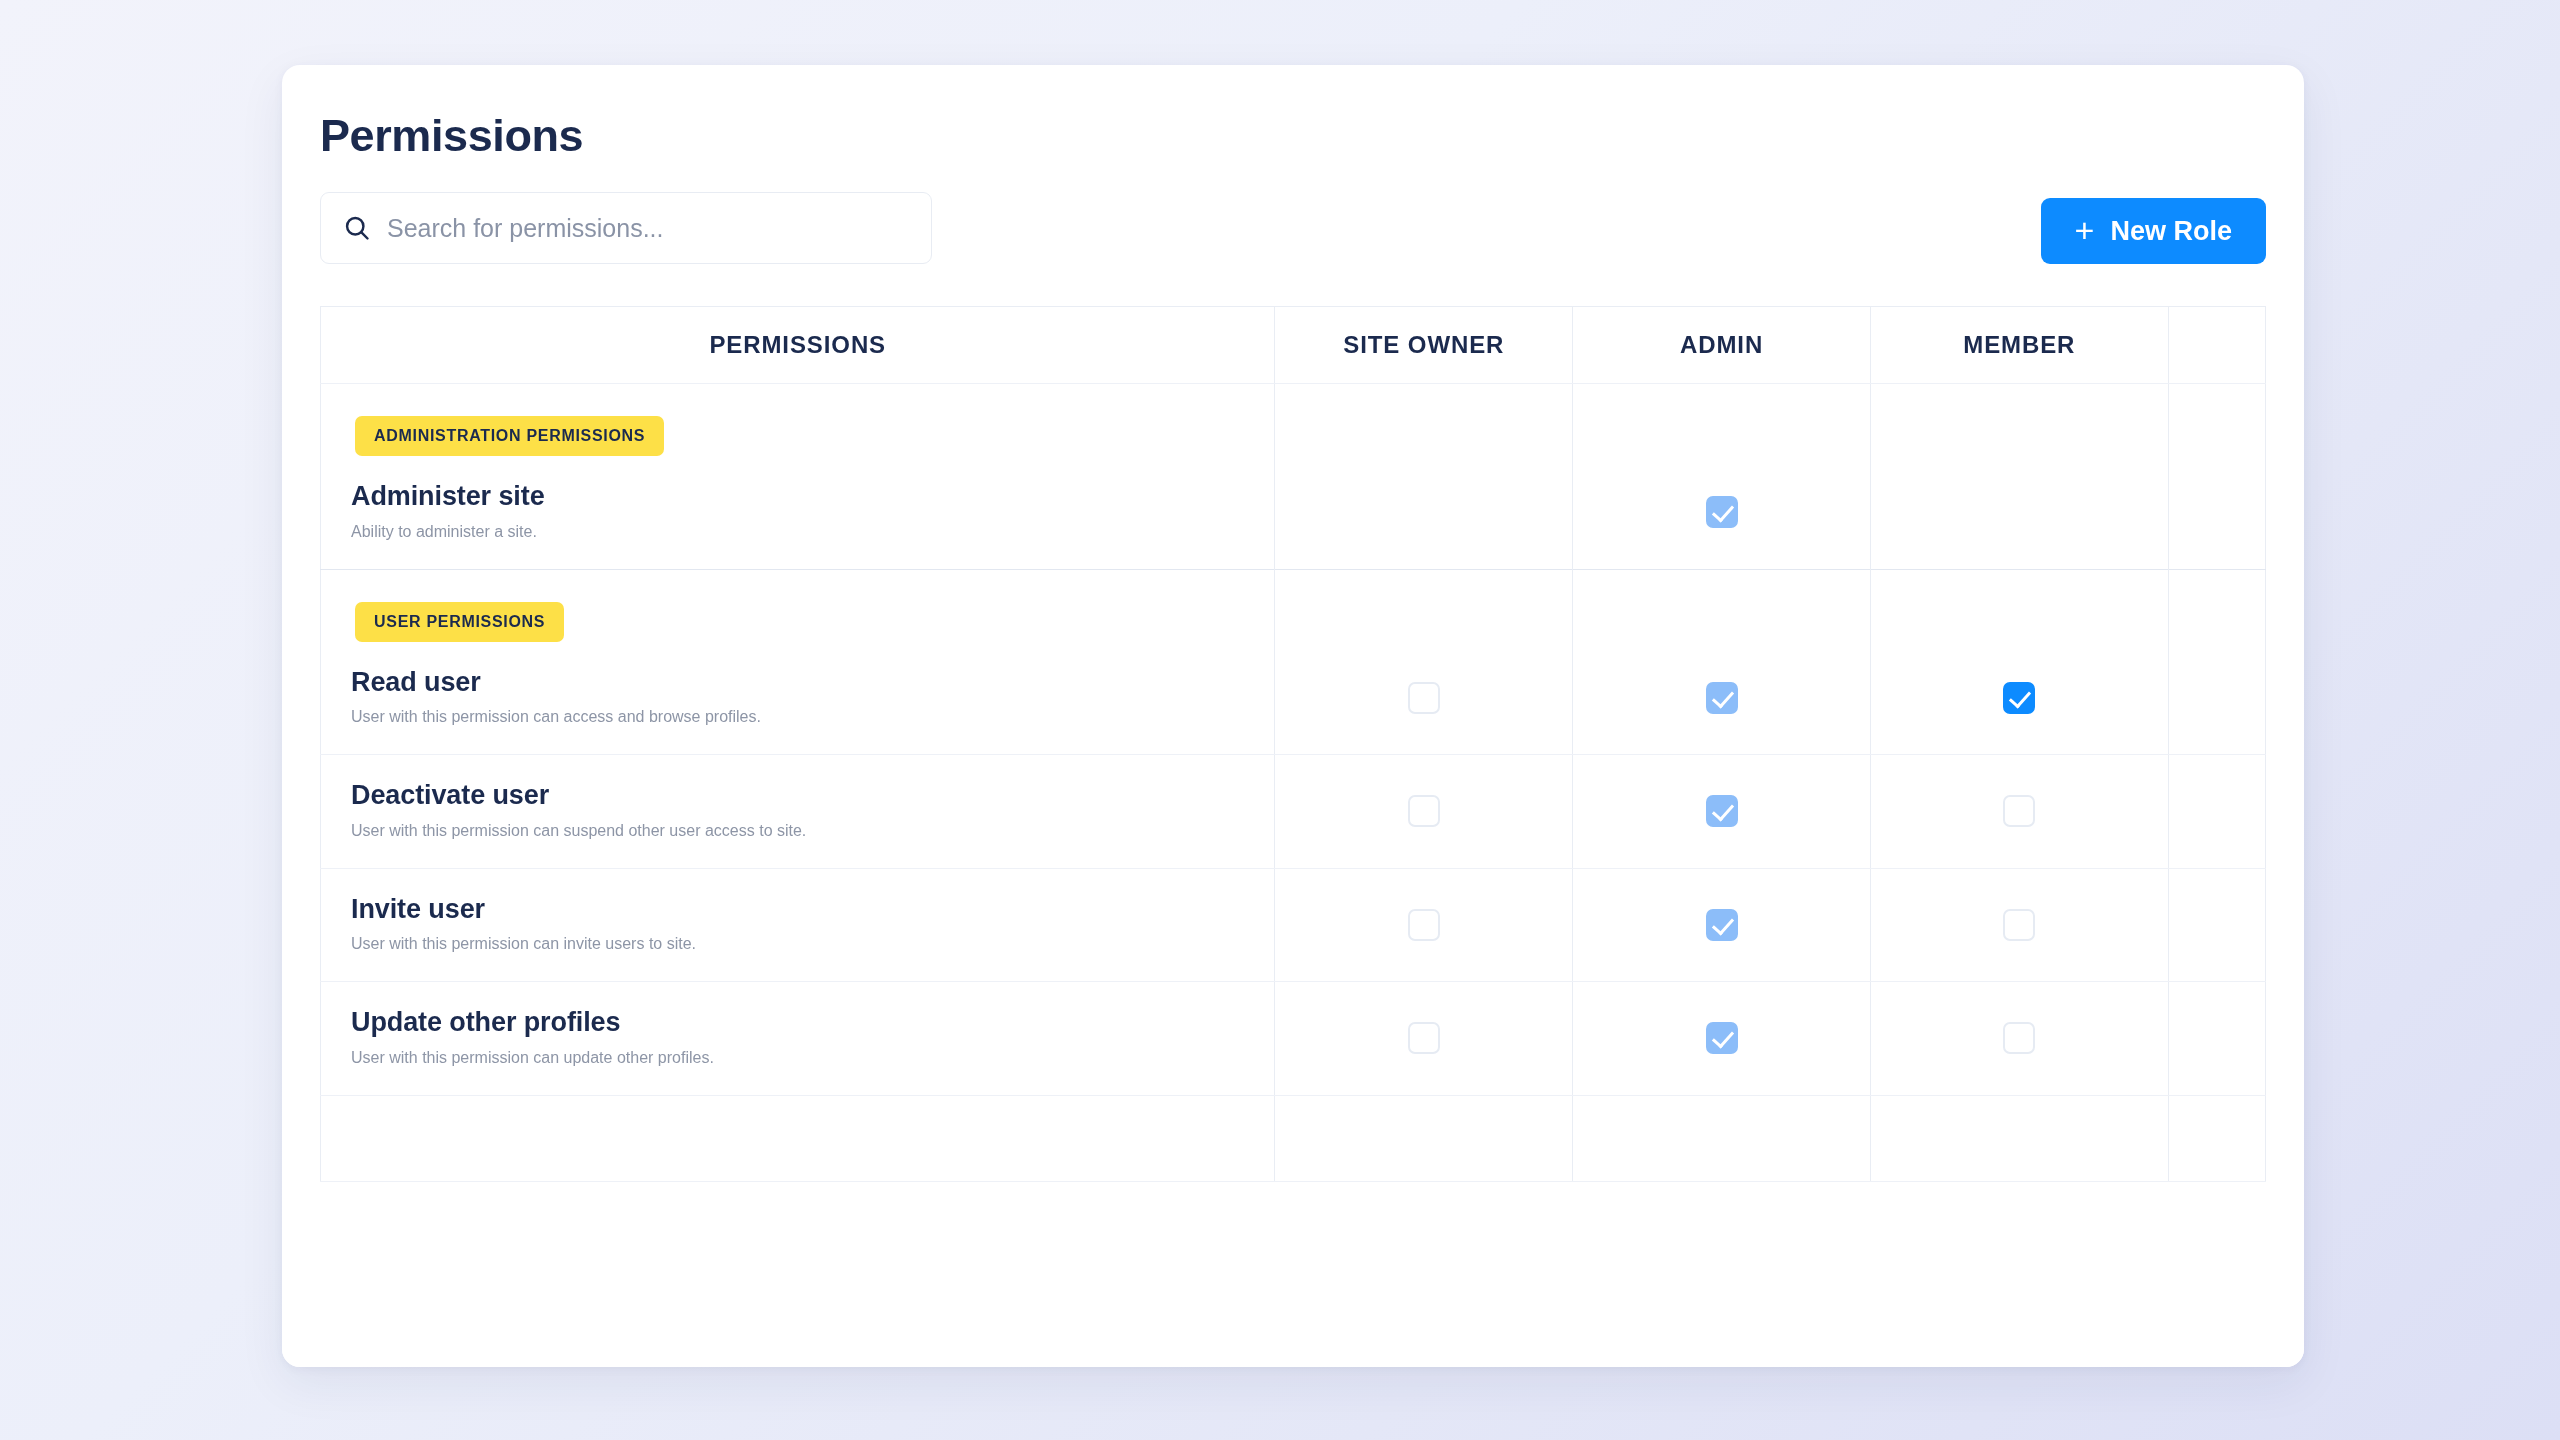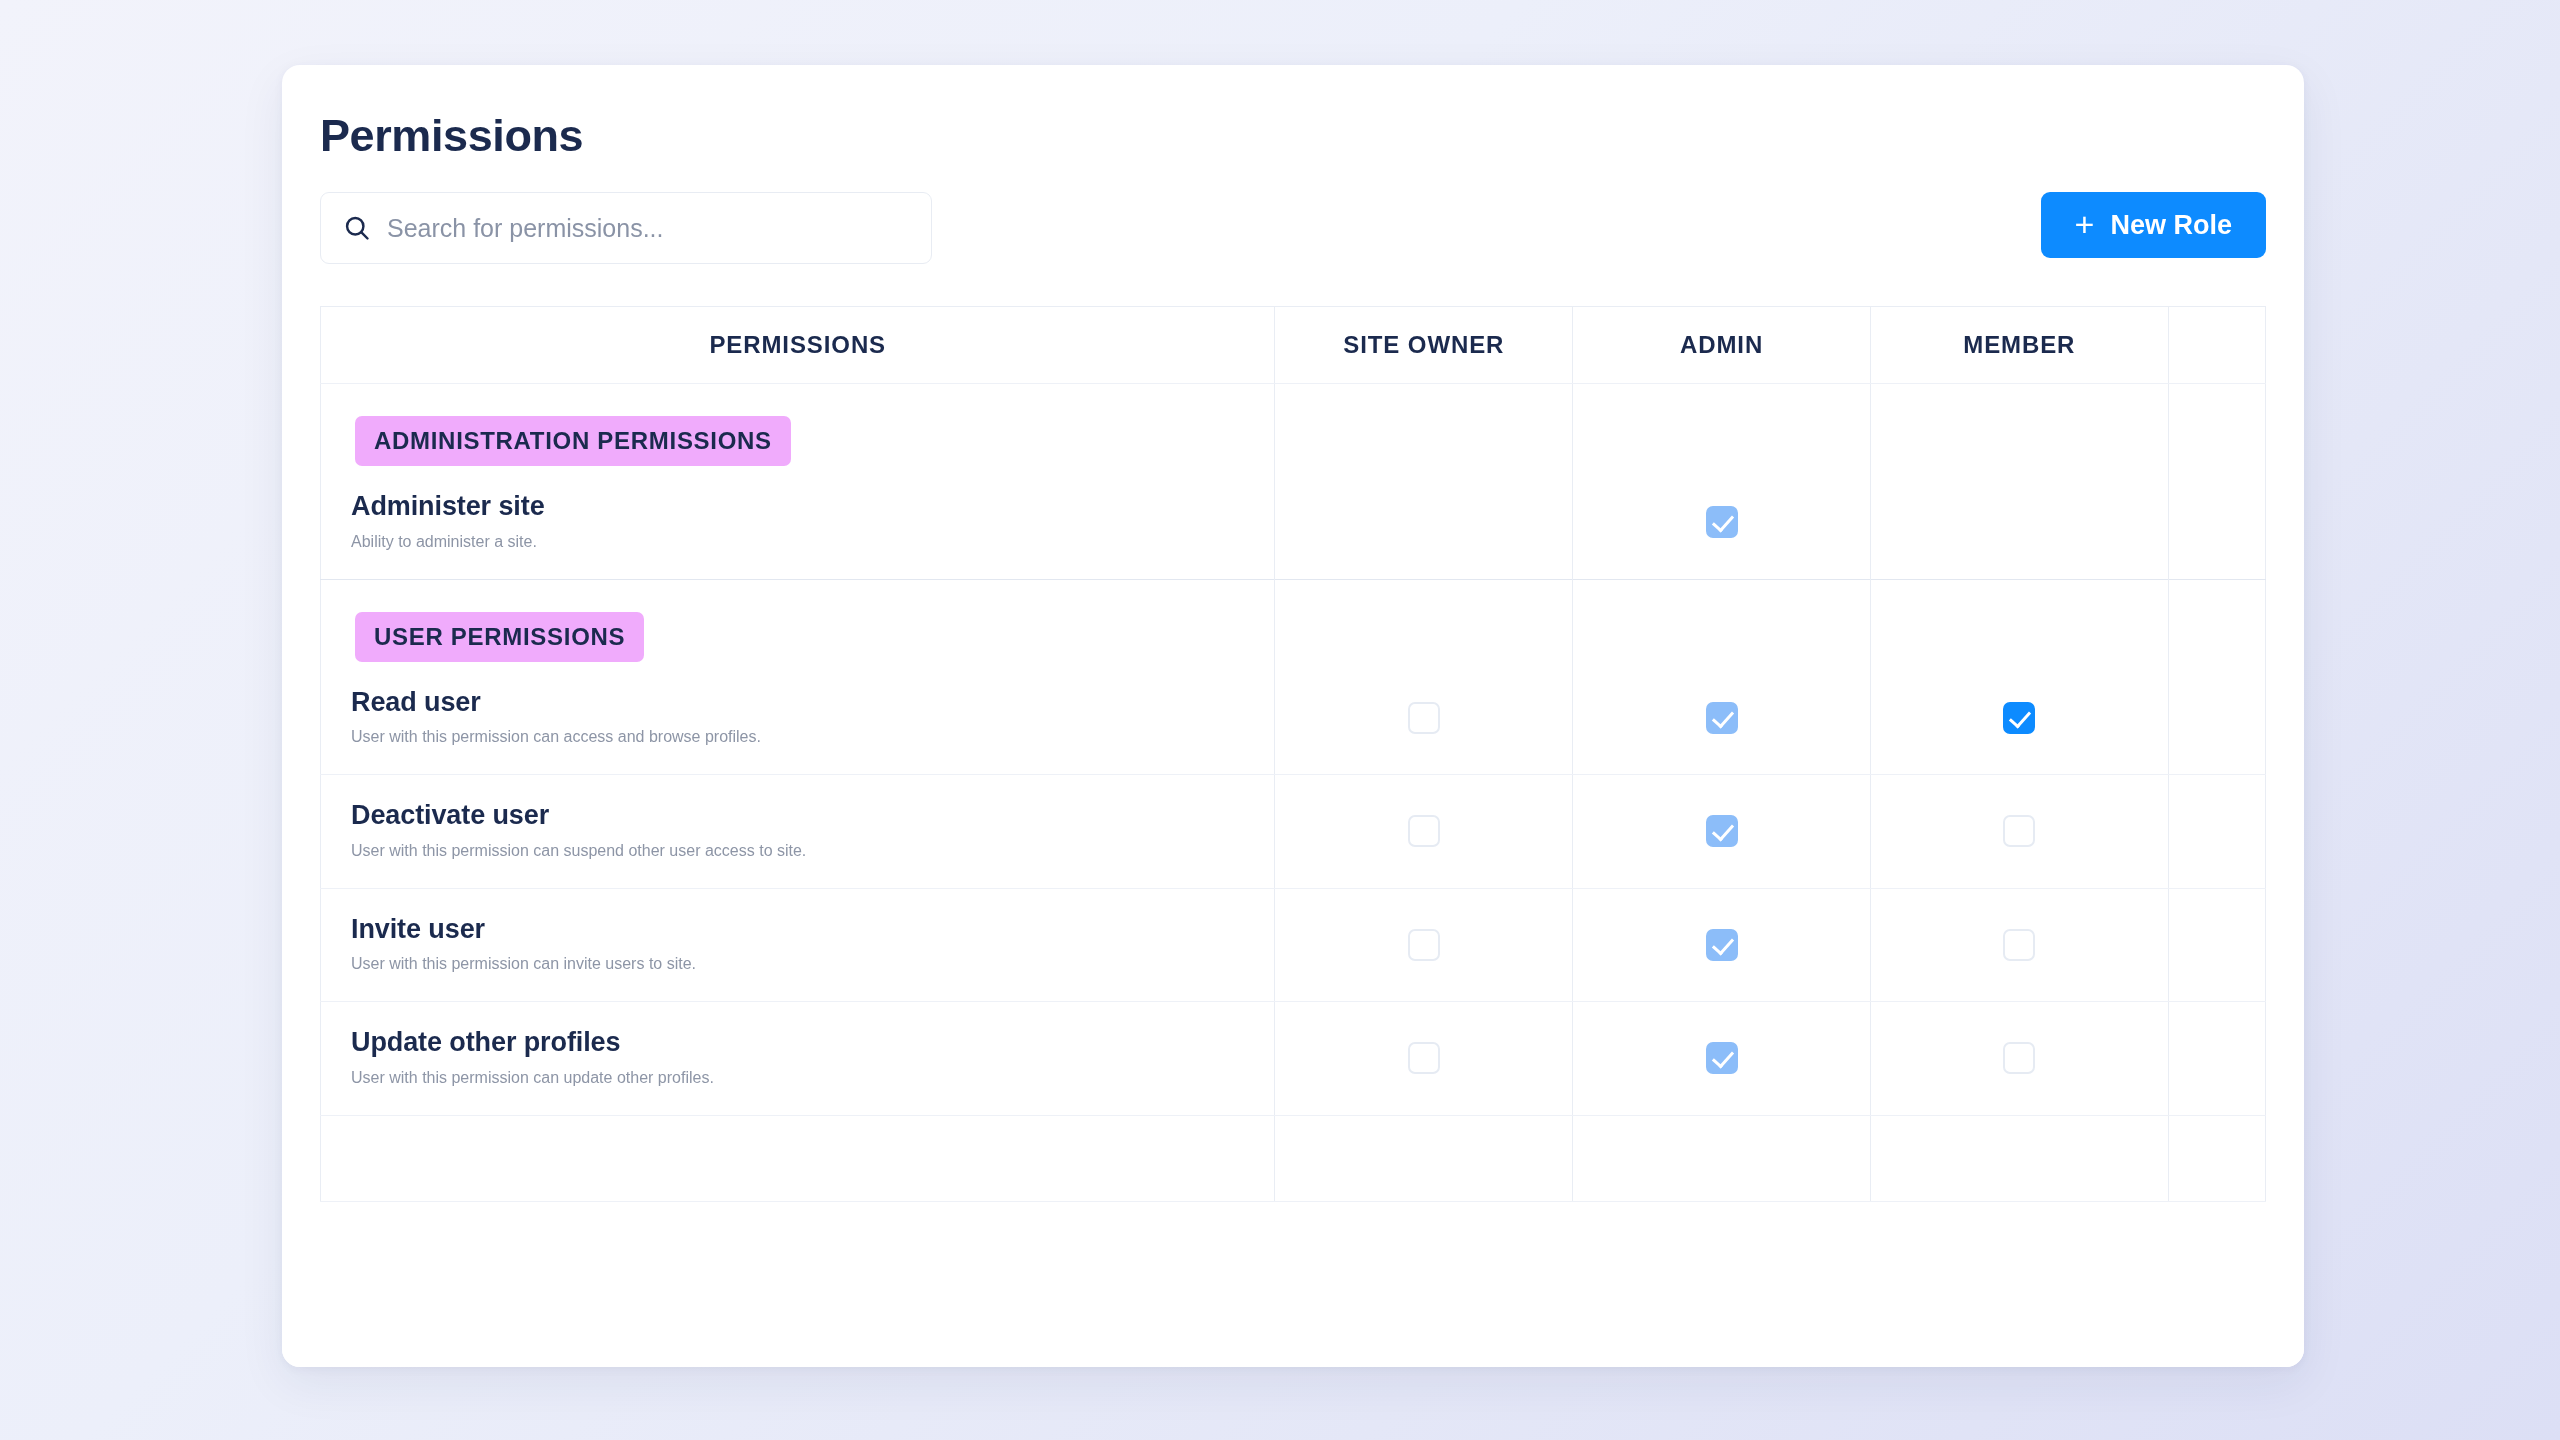--- a/index.html
+++ b/index.html
@@ -26,21 +26,21 @@
 
   
   .card-head { padding:48px 38px 0 38px; }
   .page-title {
     font-size:45px; font-weight:700; color:#1b2a4e;
     letter-spacing:-.4px; line-height:1;
   }
 
   .toolbar {
     margin-top:34px;
-    display:flex; align-items:flex-start; justify-content:space-between;
+    display:flex; align-items:flex-end; justify-content:space-between;
   }
 
   .search-wrap {
     position:relative;
     width:612px; height:72px;
     border:1px solid #e8ecf3;
     border-radius:9px;
     background:#fff;
     display:flex; align-items:center;
   }
@@ -97,22 +97,22 @@
     border-bottom:1px solid #e9edf4;
     vertical-align:middle;
   }
 
   
   tr.section-top > td { border-top:1px solid #e2e7f0;margin-left:12px; }
 
   td.badge-cell { padding:32px 0 0 34px; }
   .section-badge {
     display:inline-block;
-    background:#f0abfc; color:#1b2a4e;
-    font-size:24px; font-weight:700; letter-spacing:.7px;
+    background:#fde047; color:#1b2a4e;
+    font-size:16px; font-weight:700; letter-spacing:.7px;
     padding:11px 19px; border-radius:7px;
     text-transform:uppercase;
   }
   td.badge-blank { }
 
   td.perm-cell { padding:24px 34px 26px 30px; vertical-align:top; }
   .perm-title {
     font-size:27px; font-weight:700; color:#1b2a4e;
     line-height:1.25; letter-spacing:-.1px;
   }

